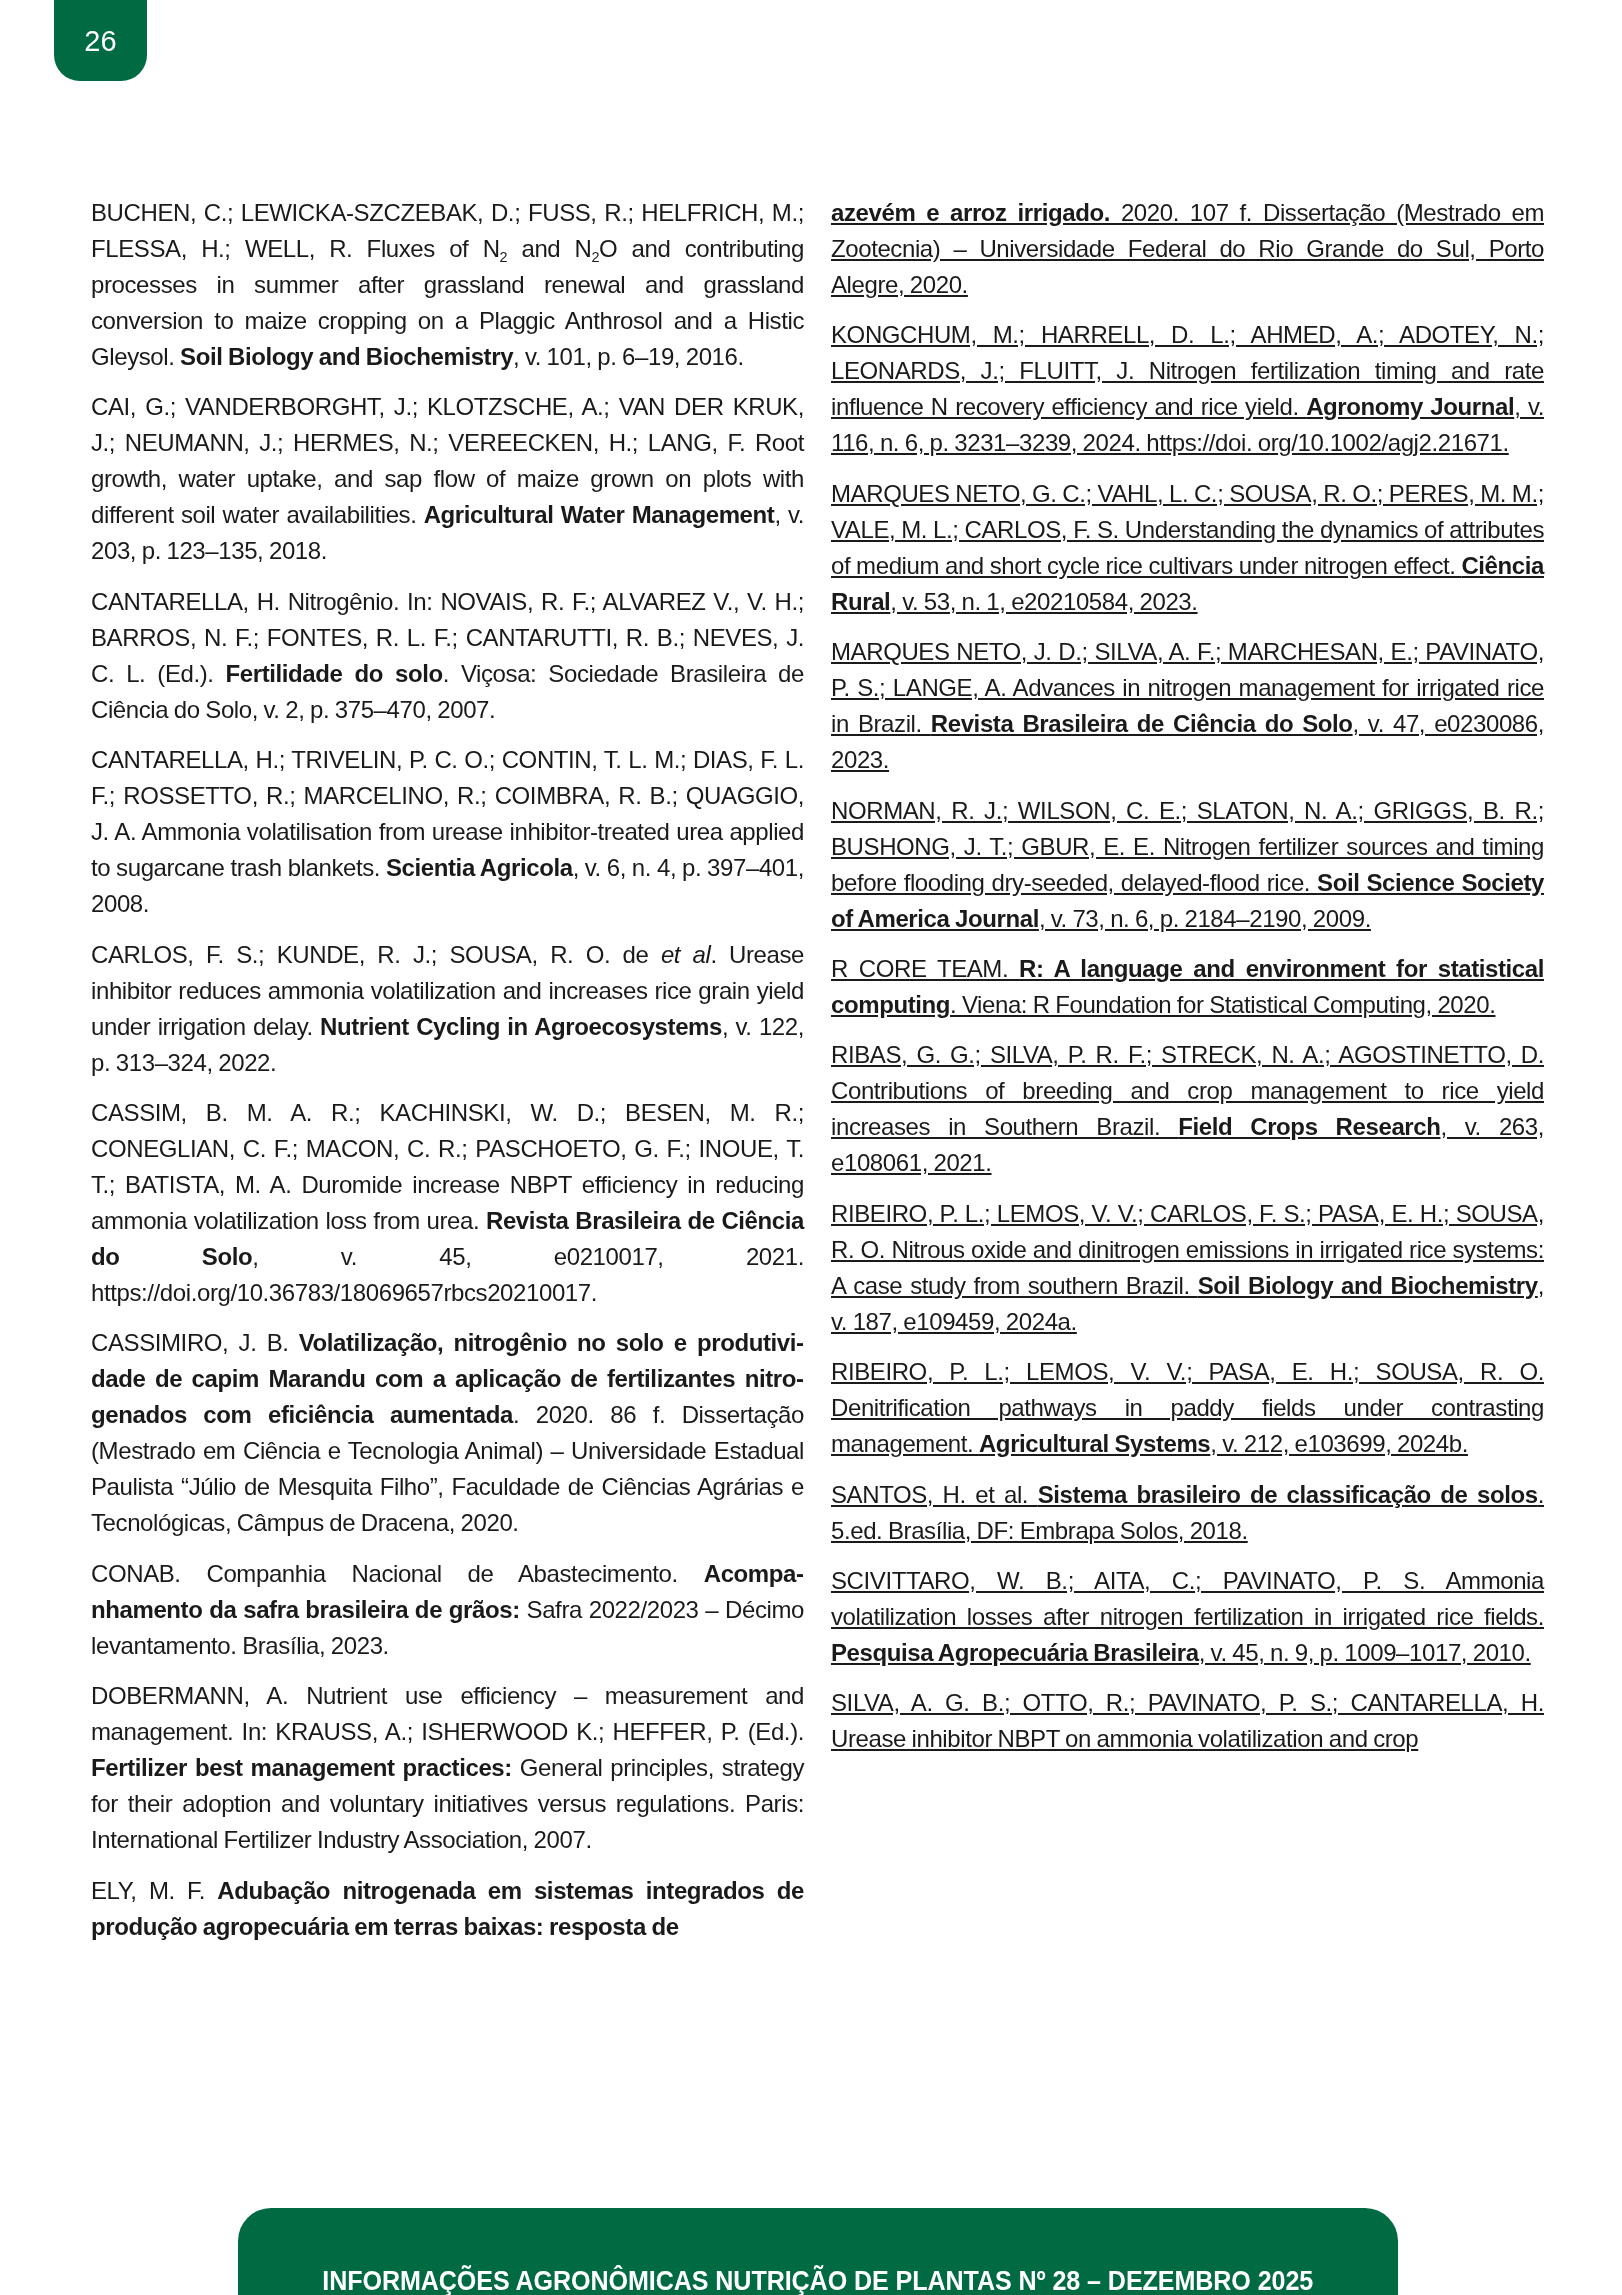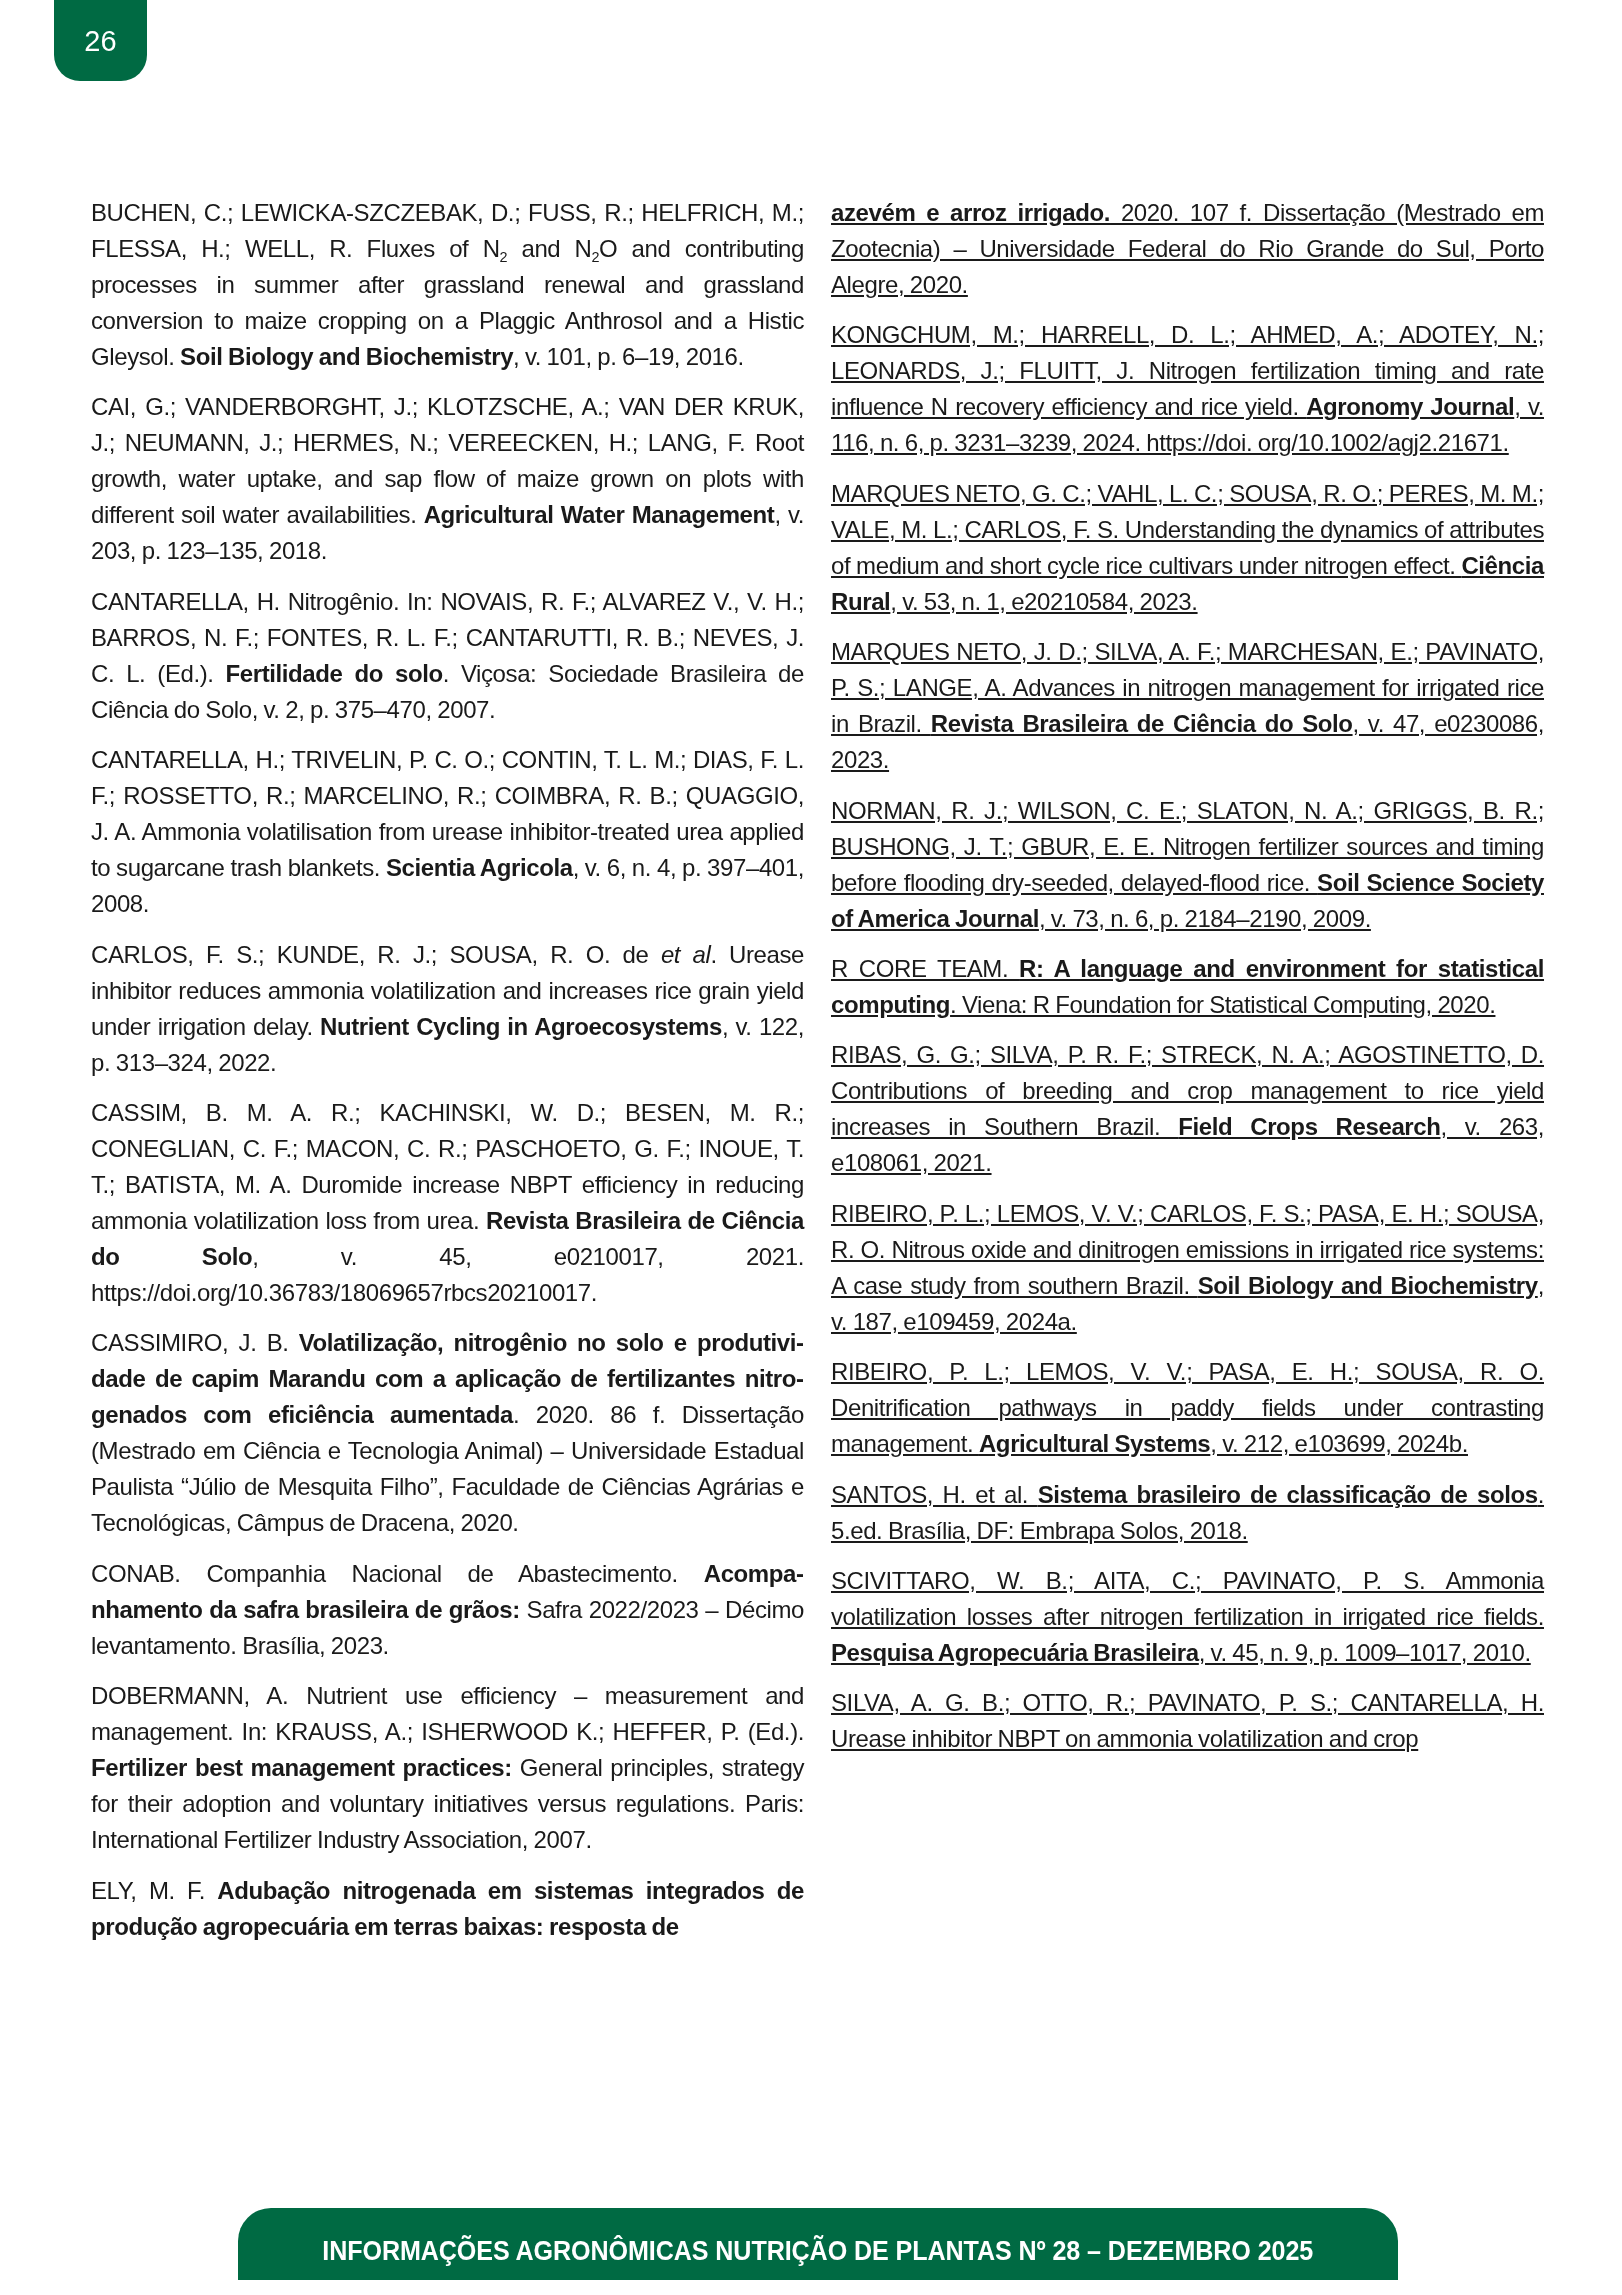--- a/index.html
+++ b/index.html
@@ -18,23 +18,23 @@
     font-family: "Liberation Sans", sans-serif; font-size: 24px; line-height: 36px;
     color: #1a1a1a; text-align: justify; letter-spacing: -0.4px; word-spacing: -0.7px;
   }
   .col-left { left: 79px; margin-left: 12px; }
   .col-right { left: 831px; text-decoration: underline; }
   .ref { margin: 0 0 14.4px 0; hyphens: manual; }
   .ref b { font-weight: bold; }
   .ref i { font-style: italic; }
   .ref sub { font-size: 60%; line-height: 0; vertical-align: -0.35em; }
   .footer {
-    position: absolute; left: 238px; top: 2208px; width: 1160px; height: 72px;
+    position: absolute; left: 238px; top: 2208px; width: 1160px; height: 87px;
     background: #006a43; border-radius: 33px 33px 0 0;
-    display: flex; align-items: flex-start; justify-content: center;
+    display: flex; align-items: flex-end; justify-content: center;
   }
   .footer span {
     color: #ffffff; font-family: "Liberation Sans", sans-serif; font-weight: bold;
     font-size: 27px; line-height: 1; margin-top: 30px; letter-spacing: -0.1px;
     transform: scaleX(0.93); transform-origin: center; white-space: nowrap;
   }
 </style>
 </head>
 <body>
 

